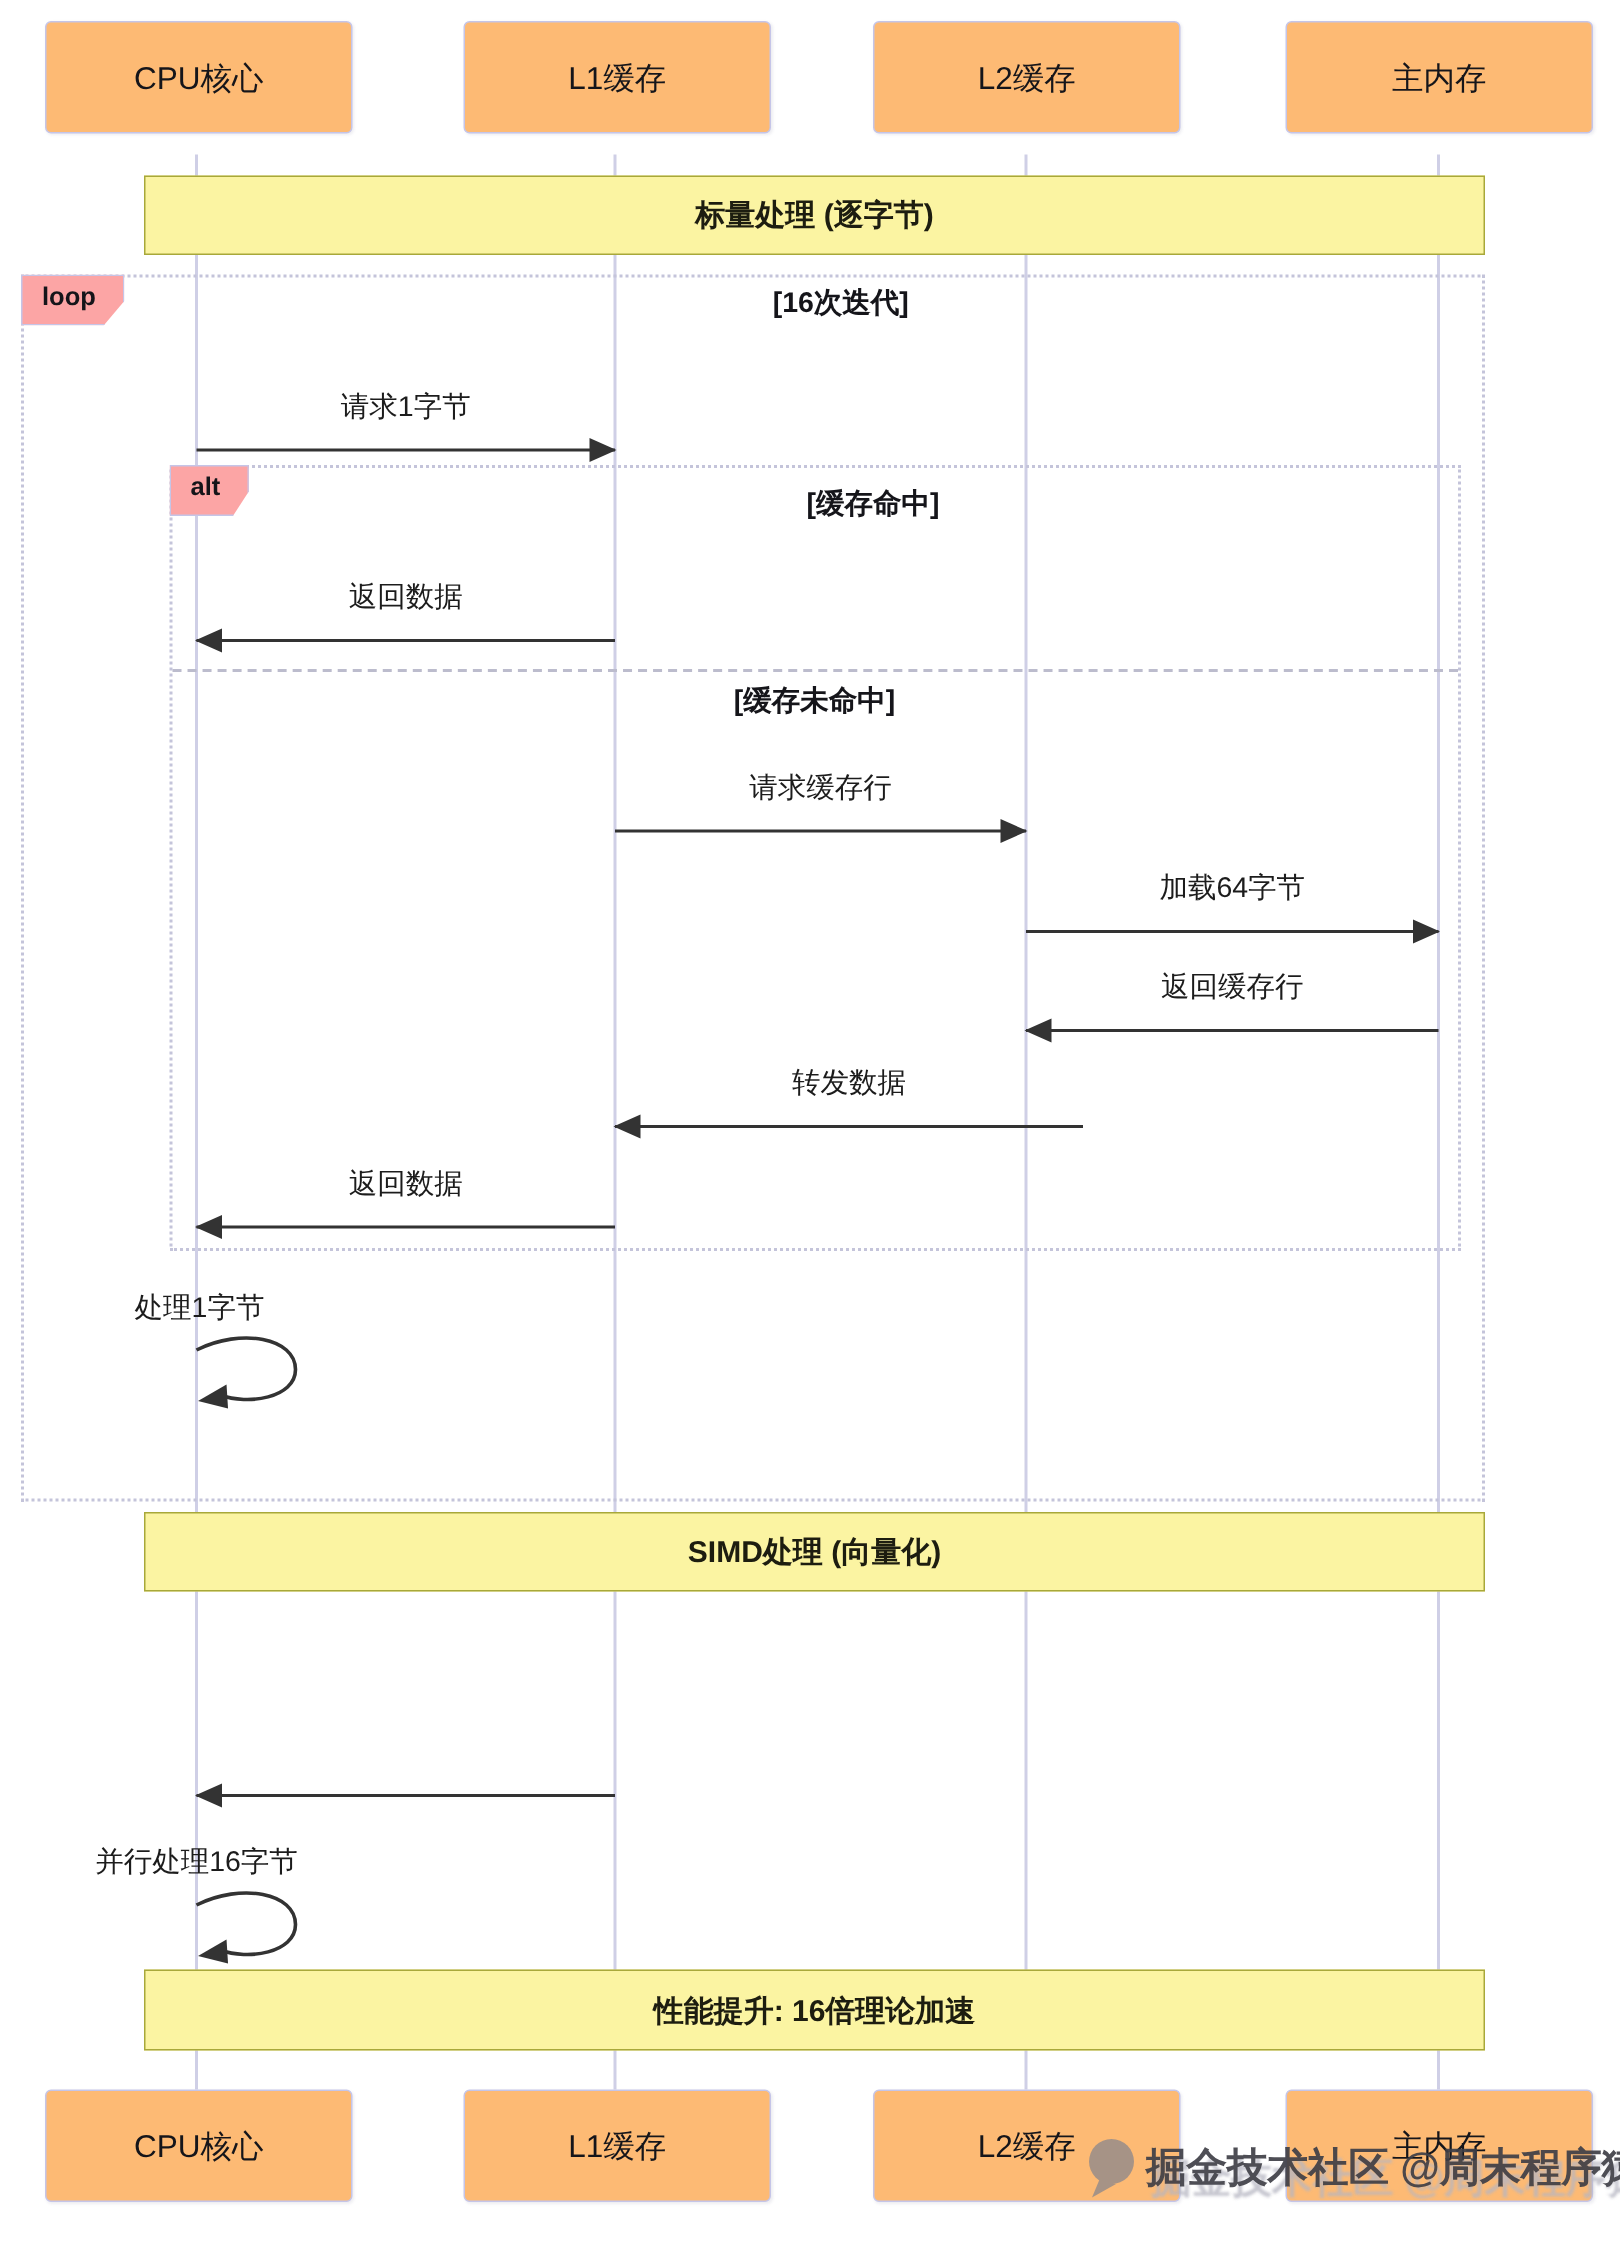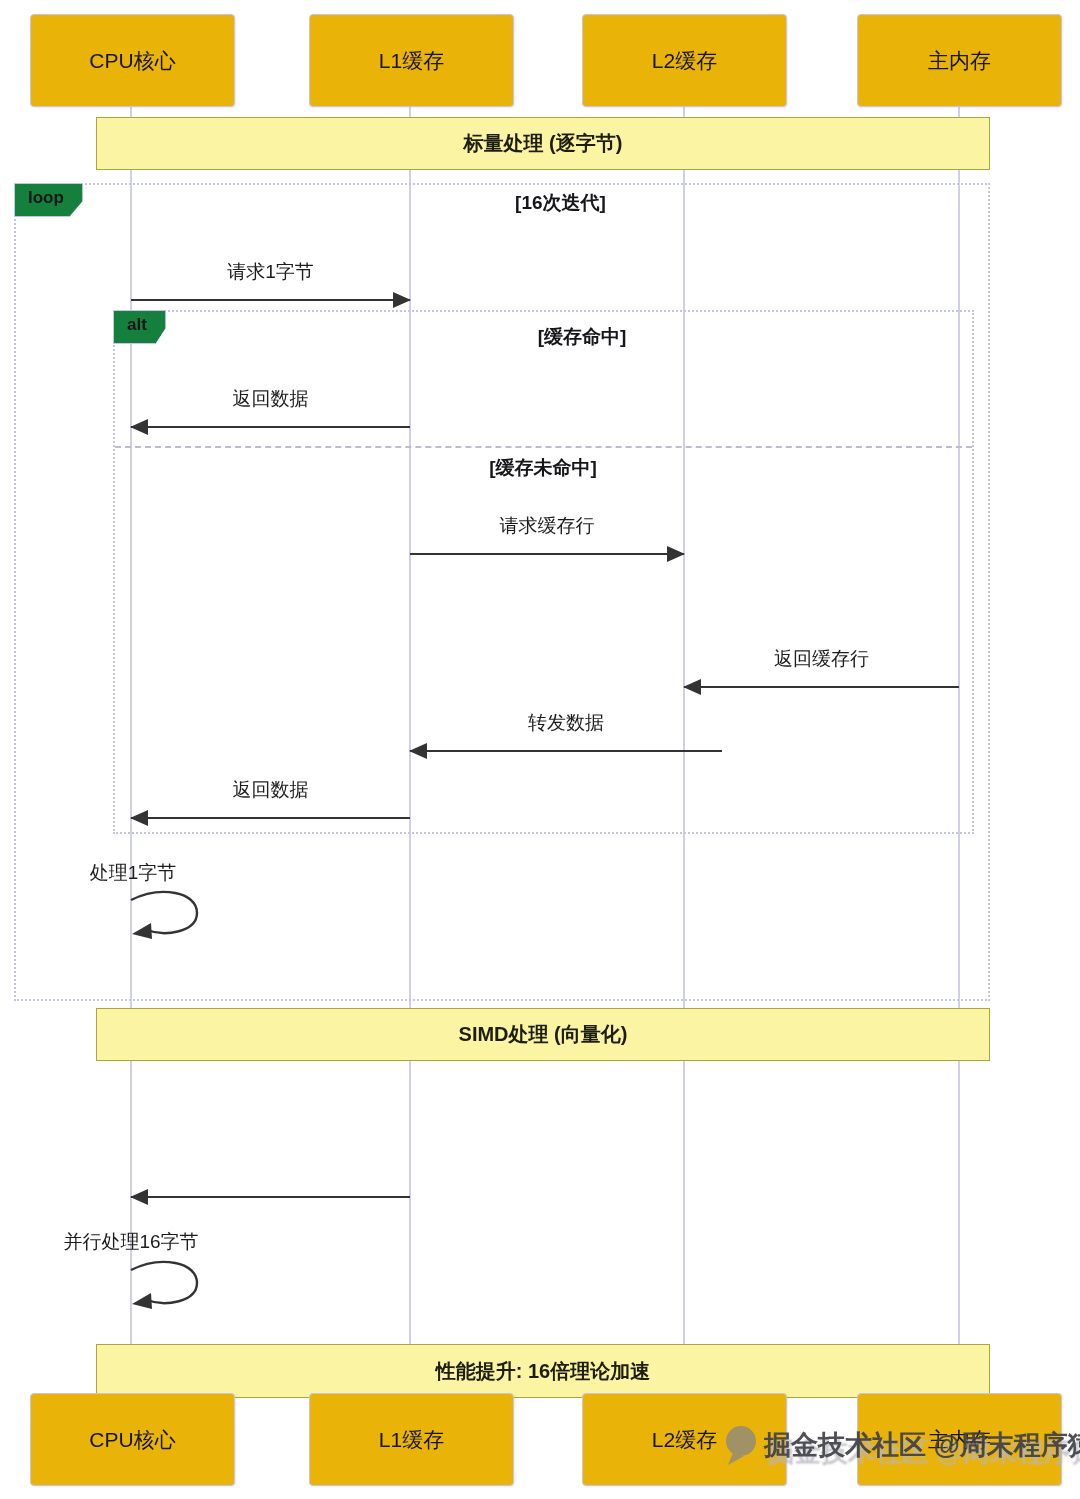--- a/index.html
+++ b/index.html
@@ -9,40 +9,40 @@
     background:#ffffff;
     font-family:"Liberation Sans","DejaVu Sans",sans-serif;
     color:#1c1c1c;
     overflow:hidden;
   }
   .lifeline{
     position:absolute;top:103px;height:1290px;width:2px;
     background:#cfcfe6;
   }
   .actor{
-    position:absolute;width:205px;height:93px;
-    background:#eab308;border:1px solid #c5c5e8;border-radius:4px;
+    position:absolute;width:205px;height:75px;
+    background:#fdba74;border:1px solid #c5c5e8;border-radius:4px;
     display:flex;align-items:center;justify-content:center;
     font-size:21px;color:#15151a;
     box-shadow:1px 1px 2px rgba(80,80,120,0.10);
     box-sizing:border-box;
   }
   .note{
     position:absolute;left:96px;width:894px;height:53px;
     background:#fbf4a2;border:1px solid #a8a83a;
     display:flex;align-items:center;justify-content:center;
     font-size:20px;font-weight:700;color:#1d1d10;
     box-sizing:border-box;
   }
   .frame{
     position:absolute;border:2px dotted #c4c4da;box-sizing:border-box;
   }
   .frame-label{
     position:absolute;top:-2px;left:-2px;
-    background:#15803d;border:1px solid #c5c5e8;
+    background:#fca5a5;border:1px solid #c5c5e8;
     font-weight:700;font-size:17px;color:#15151a;
     padding:4px 18px 8px 13px;
     clip-path:polygon(0 0,100% 0,100% 52%,80% 100%,0 100%);
   }
   .condition{
     position:absolute;transform:translateX(-50%);
     font-weight:700;font-size:19px;color:#15151a;
     white-space:nowrap;line-height:24px;
   }
   .divider{
@@ -116,20 +116,24 @@
   <div class="msg dir-left" style="left:131px;top:386px;width:279px;">
     <div class="lbl">返回数据</div>
     <div class="line"></div>
   </div>
 
   <div class="msg dir-right" style="left:410px;top:513px;width:274px;">
     <div class="lbl">请求缓存行</div>
     <div class="line"></div>
   </div>
 
+  <div class="msg dir-right" style="left:684px;top:580px;width:275px;">
+    <div class="lbl">加载64字节</div>
+    <div class="line"></div>
+  </div>
 
   <div class="msg dir-left" style="left:684px;top:646px;width:275px;">
     <div class="lbl">返回缓存行</div>
     <div class="line"></div>
   </div>
 
   <div class="msg dir-left" style="left:410px;top:710px;width:312px;">
     <div class="lbl">转发数据</div>
     <div class="line"></div>
   </div>
@@ -151,21 +155,21 @@
   <div class="msg dir-left" style="left:131px;top:1156px;width:279px;">
     <div class="line"></div>
   </div>
 
   <div class="self-label" style="left:131px;top:1230px;">并行处理16字节</div>
   <svg class="selfloop" style="left:129px;top:1260px;" width="74" height="50" viewBox="0 0 74 50">
     <path d="M2,10 C32,-5 68,2 68,23 C68,42 36,47 18,40" fill="none" stroke="#333333" stroke-width="2.4"></path>
     <polygon points="3,44 22,33 23,49" fill="#333333"></polygon>
   </svg>
 
-  <div class="note" style="top:1313px;height:54px;margin-top:31px;">性能提升: 16倍理论加速</div>
+  <div class="note" style="top:1313px;height:54px;">性能提升: 16倍理论加速</div>
 
   <div class="actor" style="left:30px;top:1393px;">CPU核心</div>
   <div class="actor" style="left:309px;top:1393px;">L1缓存</div>
   <div class="actor" style="left:582px;top:1393px;">L2缓存</div>
   <div class="actor" style="left:857px;top:1393px;">主内存</div>
 
   <div class="watermark">
     <svg class="wm-icon" width="38" height="42" viewBox="0 0 38 42">
       <circle cx="19" cy="17" r="15" fill="#85858d"></circle>
       <path d="M11,29 L6,41 L22,32 Z" fill="#85858d"></path>

